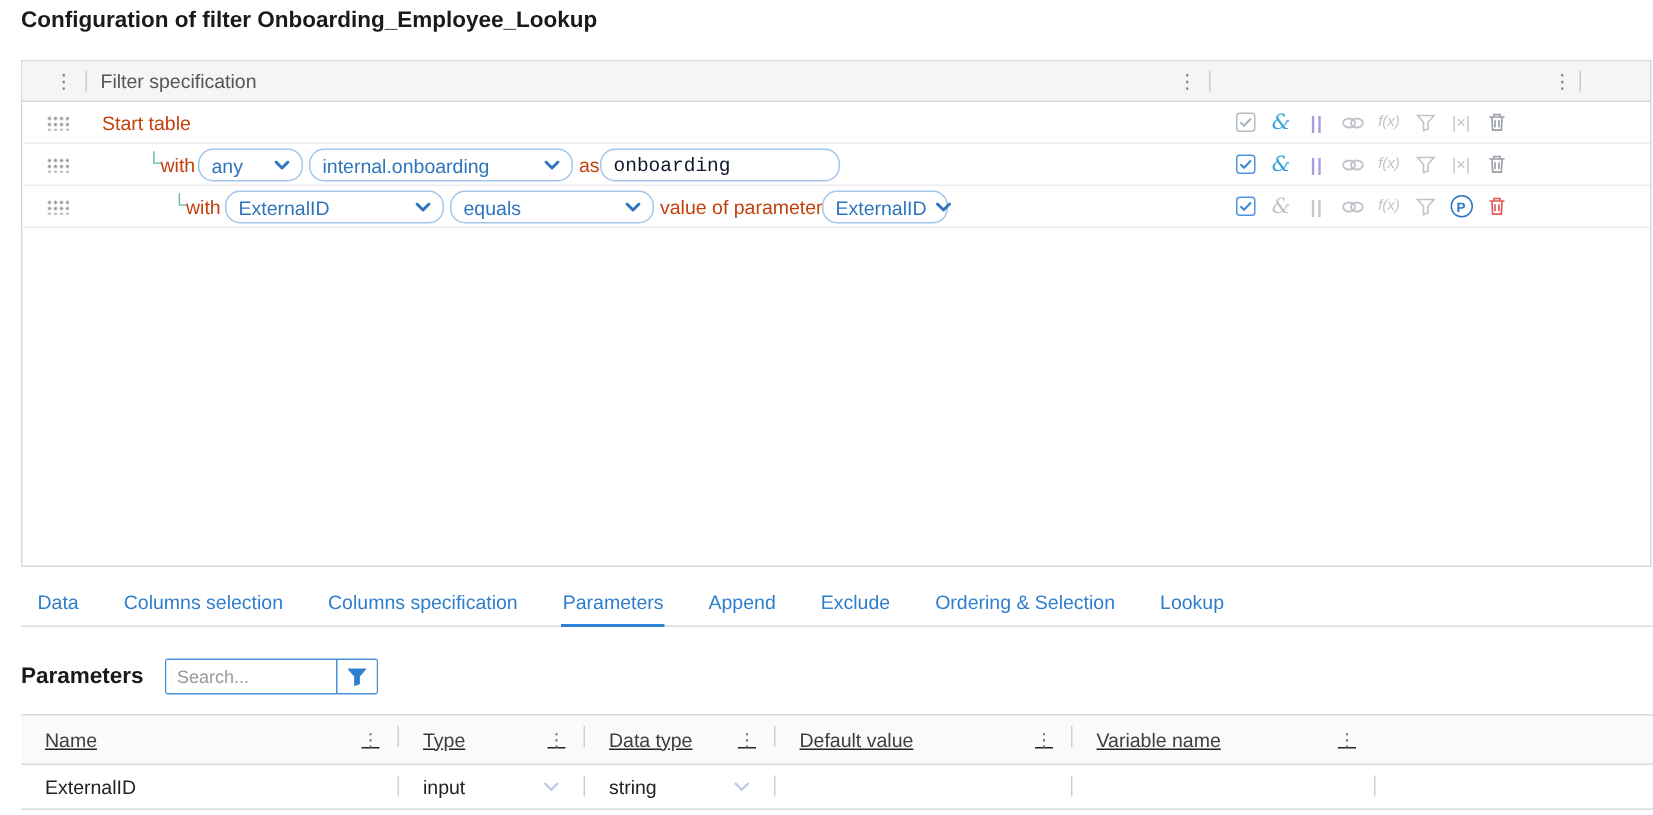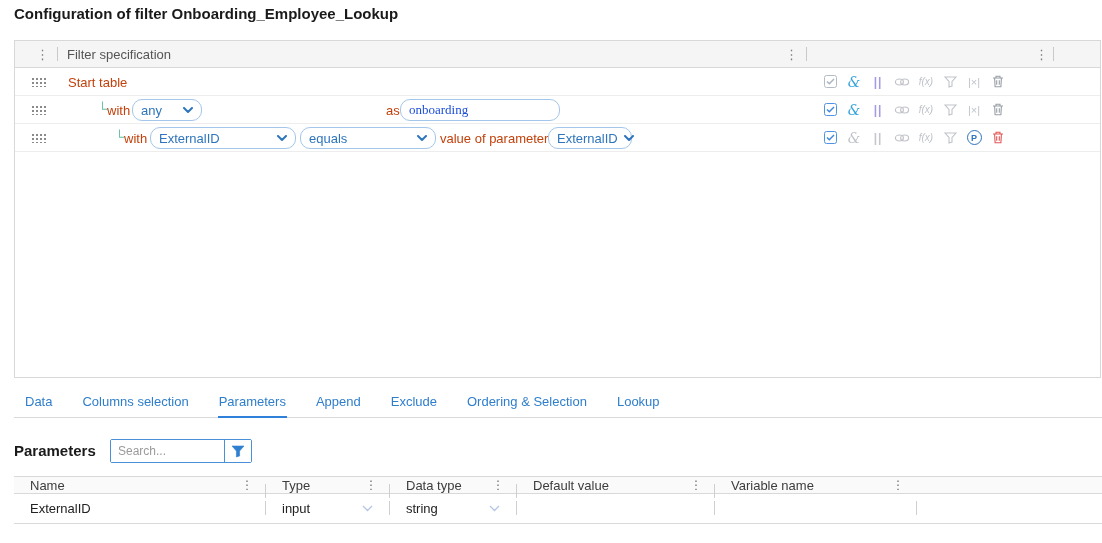--- a/index.html
+++ b/index.html
@@ -21,22 +21,22 @@
   .handle { position:absolute; left:16px; top:9px; width:15px; height:10px;
     background-image:radial-gradient(#8a8a8a 1px, transparent 1.1px);
     background-size:4px 4px; cursor:grab; }
   .blbl { position:absolute; top:50%; transform:translateY(-50%); color:#c2410c; white-space:nowrap; }
   .tree { position:absolute; top:45%; transform:translateY(-50%); color:#63c09e; font-size:13px; }
   .sel { position:absolute; top:3px; height:22px; border:1px solid #a3c6ea; border-radius:10px;
     display:flex; align-items:center; justify-content:space-between; padding:0 8px;
     color:#2e75bd; background:#fff; cursor:pointer; white-space:nowrap; }
   .sel svg { flex:none; margin-left:6px; }
   .tinput { position:absolute; top:3px; height:22px; border:1px solid #a3c6ea; border-radius:10px;
-    padding:0 8px; color:#1d4ed8; background:#fff; outline:none;
-    font-family:Liberation Serif, serif; font-size:13px; }
+    padding:0 8px; color:#0f172a; background:#fff; outline:none;
+    font-family:Liberation Mono, monospace; font-size:13px; }
 
   .icons { position:absolute; left:803px; top:0; height:100%; display:flex; align-items:center; }
   .icell { width:24px; display:flex; align-items:center; justify-content:center; cursor:pointer; }
   .cbx { width:13px; height:13px; border:1px solid #4f94e3; border-radius:2.5px; background:#fff;
     display:flex; align-items:center; justify-content:center; }
   .cbx.gray { border-color:#b3bcc5; }
   .amp { font-size:14px; color:#35a3dc; font-family:"DejaVu Serif", serif; font-style:italic; }
   .amp.gray { color:#bfc3c9; }
   .par { font-size:12px; font-weight:bold; color:#a49ce0; letter-spacing:1px; }
   .par.gray { color:#c6c6cc; }
@@ -55,21 +55,21 @@
   .params-heading { position:absolute; left:14px; top:442px; font-size:15px; font-weight:bold; color:#1a1a1a; }
   .searchbox { position:absolute; left:110px; top:439px; width:142px; height:24px;
     border:1px solid #4a90d9; border-radius:2px; display:flex; background:#fff; }
   .searchbox input { flex:1; min-width:0; border:none; outline:none; padding:0 7px;
     font-family:"Liberation Sans", sans-serif; font-size:12px; color:#555; }
   .searchbox input::placeholder { color:#9a9a9a; }
   .funnel-btn { width:27px; border-left:1px solid #4a90d9; display:flex; align-items:center; justify-content:center; cursor:pointer; background:#fff; }
 
   
   .ptable { position:absolute; left:14px; top:476px; width:1088px; }
-  .phead { display:flex; height:18px; background:#fafafa; border-top:1px solid #d9d9d9; border-bottom:1px solid #d9d9d9; }
+  .phead { display:flex; height:34px; background:#fafafa; border-top:1px solid #d9d9d9; border-bottom:1px solid #d9d9d9;text-decoration:underline; }
   .prow  { display:flex; height:30px; background:#fff; border-bottom:1px solid #d9d9d9; }
   .pcell { position:relative; display:flex; align-items:center; padding-left:16px; }
   .phead .pcell { color:#3d3d3d; }
   .pcell:not(:last-child)::after { content:""; position:absolute; right:0; top:7px; height:14px; width:1px; background:#cfcfcf; }
   .c-name { width:252px; } .c-type { width:124px; } .c-dtype { width:127px; }
   .c-def { width:198px; } .c-var { width:202px; } .c-desc { flex:1; }
   .col-menu { margin-left:auto; margin-right:13px; cursor:pointer; color:#6e6e6e; font-size:12px; }
   .cell-chev { margin-left:auto; margin-right:17px; }
 </style>
 </head>
@@ -128,20 +128,26 @@
   <div class="frow">
     <span class="handle"></span>
     <span class="tree" style="left:83px;">└</span>
     <span class="blbl" style="left:92px;">with</span>
     <div class="sel" style="left:117px; width:70px;">
       <span>any</span>
       <svg width="10" height="7" viewBox="0 0 10 7">
           <polyline points="1,1 5,5 9,1" fill="none" stroke="#2e75bd" stroke-width="2" stroke-linecap="round" stroke-linejoin="round"></polyline>
         </svg>
     </div>
+    <div class="sel" style="left:191px; width:176px;">
+      <span>internal.onboarding</span>
+      <svg width="10" height="7" viewBox="0 0 10 7">
+          <polyline points="1,1 5,5 9,1" fill="none" stroke="#2e75bd" stroke-width="2" stroke-linecap="round" stroke-linejoin="round"></polyline>
+        </svg>
+    </div>
     <span class="blbl" style="left:371px;">as</span>
     <input class="tinput" style="left: 385px; width: 160px;" value="onboarding">
     <div class="icons">
       <span class="icell">
           <span class="cbx">
             <svg width="9" height="7" viewBox="0 0 9 7">
               <polyline points="1,3.5 3.3,5.8 8,1" fill="none" stroke="#3f87d9" stroke-width="1.4"></polyline>
             </svg>
           </span>
         </span>
@@ -226,20 +232,21 @@
           </svg>
         </span>
     </div>
   </div>
 
 </div>
 
 <div class="tabs">
   <span class="tab">Data</span>
   <span class="tab">Columns selection</span>
+  <span class="tab">Columns specification</span>
   <span class="tab active">Parameters</span>
   <span class="tab">Append</span>
   <span class="tab">Exclude</span>
   <span class="tab">Ordering &amp; Selection</span>
   <span class="tab">Lookup</span>
 </div>
 
 <div class="params-heading">Parameters</div>
 
 <div class="searchbox">

